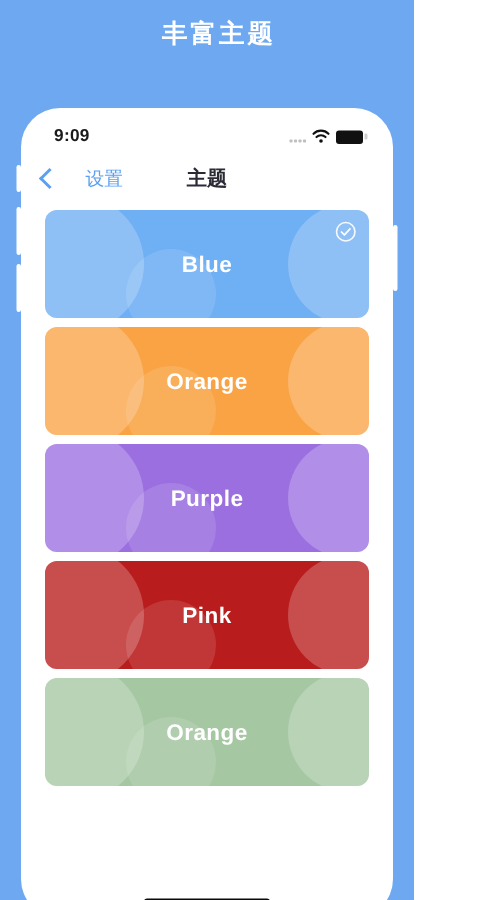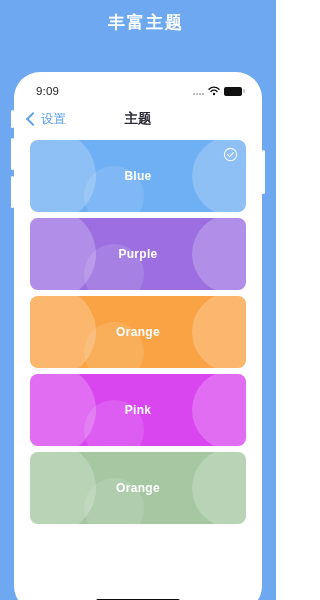--- a/index.html
+++ b/index.html
@@ -78,21 +78,21 @@
     height: 26px;
     display: flex;
     align-items: center;
     justify-content: space-between;
     padding: 0 14px 0 16px;
     box-sizing: border-box;
     background: #FFFFFF;
   }
   .status-time {
     font-size: 11.5px;
-    font-weight: normal;
+    font-weight: bold;
     color: #1A1A1A;
     letter-spacing: 0.2px;
   }
   .status-right {
     display: flex;
     align-items: center;
     gap: 4px;
   }
   .signal-dots {
     display: flex;
@@ -129,21 +129,21 @@
   .navbar {
     position: relative;
     height: 30px;
     background: #FFFFFF;
     display: flex;
     align-items: center;
   }
   .nav-back {
     display: flex;
     align-items: center;
-    gap: 2px;
+    gap: 18px;
     padding-left: 8px;
     cursor: pointer;
   }
   .chev {
     width: 8px; height: 8px;
     border-left: 2px solid #5BA0F2;
     border-bottom: 2px solid #5BA0F2;
     transform: rotate(45deg);
     margin-right: 1px;
   }
@@ -196,21 +196,21 @@
     right: -26px; top: -4px;
   }
   .blob-c {
     width: 60px; height: 60px;
     left: 54px; top: 26px;
     background: rgba(255,255,255,0.12);
   }
   .theme-label {
     position: relative;
     z-index: 2;
-    font-size: 12px;
+    font-size: 15px;
     font-weight: bold;
     color: #FFFFFF;
     letter-spacing: 0.3px;
   }
   .check-badge {
     position: absolute;
     z-index: 3;
     top: 7px; right: 8px;
     width: 15px; height: 15px;
   }
@@ -278,35 +278,35 @@
           <span class="blob blob-r"></span>
           <span class="blob blob-c"></span>
           <svg class="check-badge" viewBox="0 0 20 20">
             <circle cx="10" cy="10" r="8.2" fill="none" stroke="#FFFFFF" stroke-width="1.4" opacity="0.92"></circle>
             <path d="M6.2 10.2 L8.8 12.8 L13.8 7.4" fill="none" stroke="#FFFFFF" stroke-width="1.5" stroke-linecap="round" stroke-linejoin="round"></path>
           </svg>
           <span class="theme-label">Blue</span>
         </div>
 
 
+        <div class="theme-card" style="background:#F9A344">
+          <span class="blob blob-l"></span>
+          <span class="blob blob-r"></span>
+          <span class="blob blob-c"></span>
+          <span class="theme-label">Orange</span>
+        </div>
+
         <div class="theme-card" style="background:#9B6FE0">
           <span class="blob blob-l"></span>
           <span class="blob blob-r"></span>
           <span class="blob blob-c"></span>
           <span class="theme-label">Purple</span>
         </div>
 
-        <div class="theme-card" style="background:#F9A344">
-          <span class="blob blob-l"></span>
-          <span class="blob blob-r"></span>
-          <span class="blob blob-c"></span>
-          <span class="theme-label">Orange</span>
-        </div>
-
-        <div class="theme-card" style="background:#d946ef">
+        <div class="theme-card" style="background:#b91c1c">
           <span class="blob blob-l"></span>
           <span class="blob blob-r"></span>
           <span class="blob blob-c"></span>
           <span class="theme-label">Pink</span>
         </div>
 
         <div class="theme-card" style="background:#A5C7A2">
           <span class="blob blob-l"></span>
           <span class="blob blob-r"></span>
           <span class="blob blob-c"></span>

